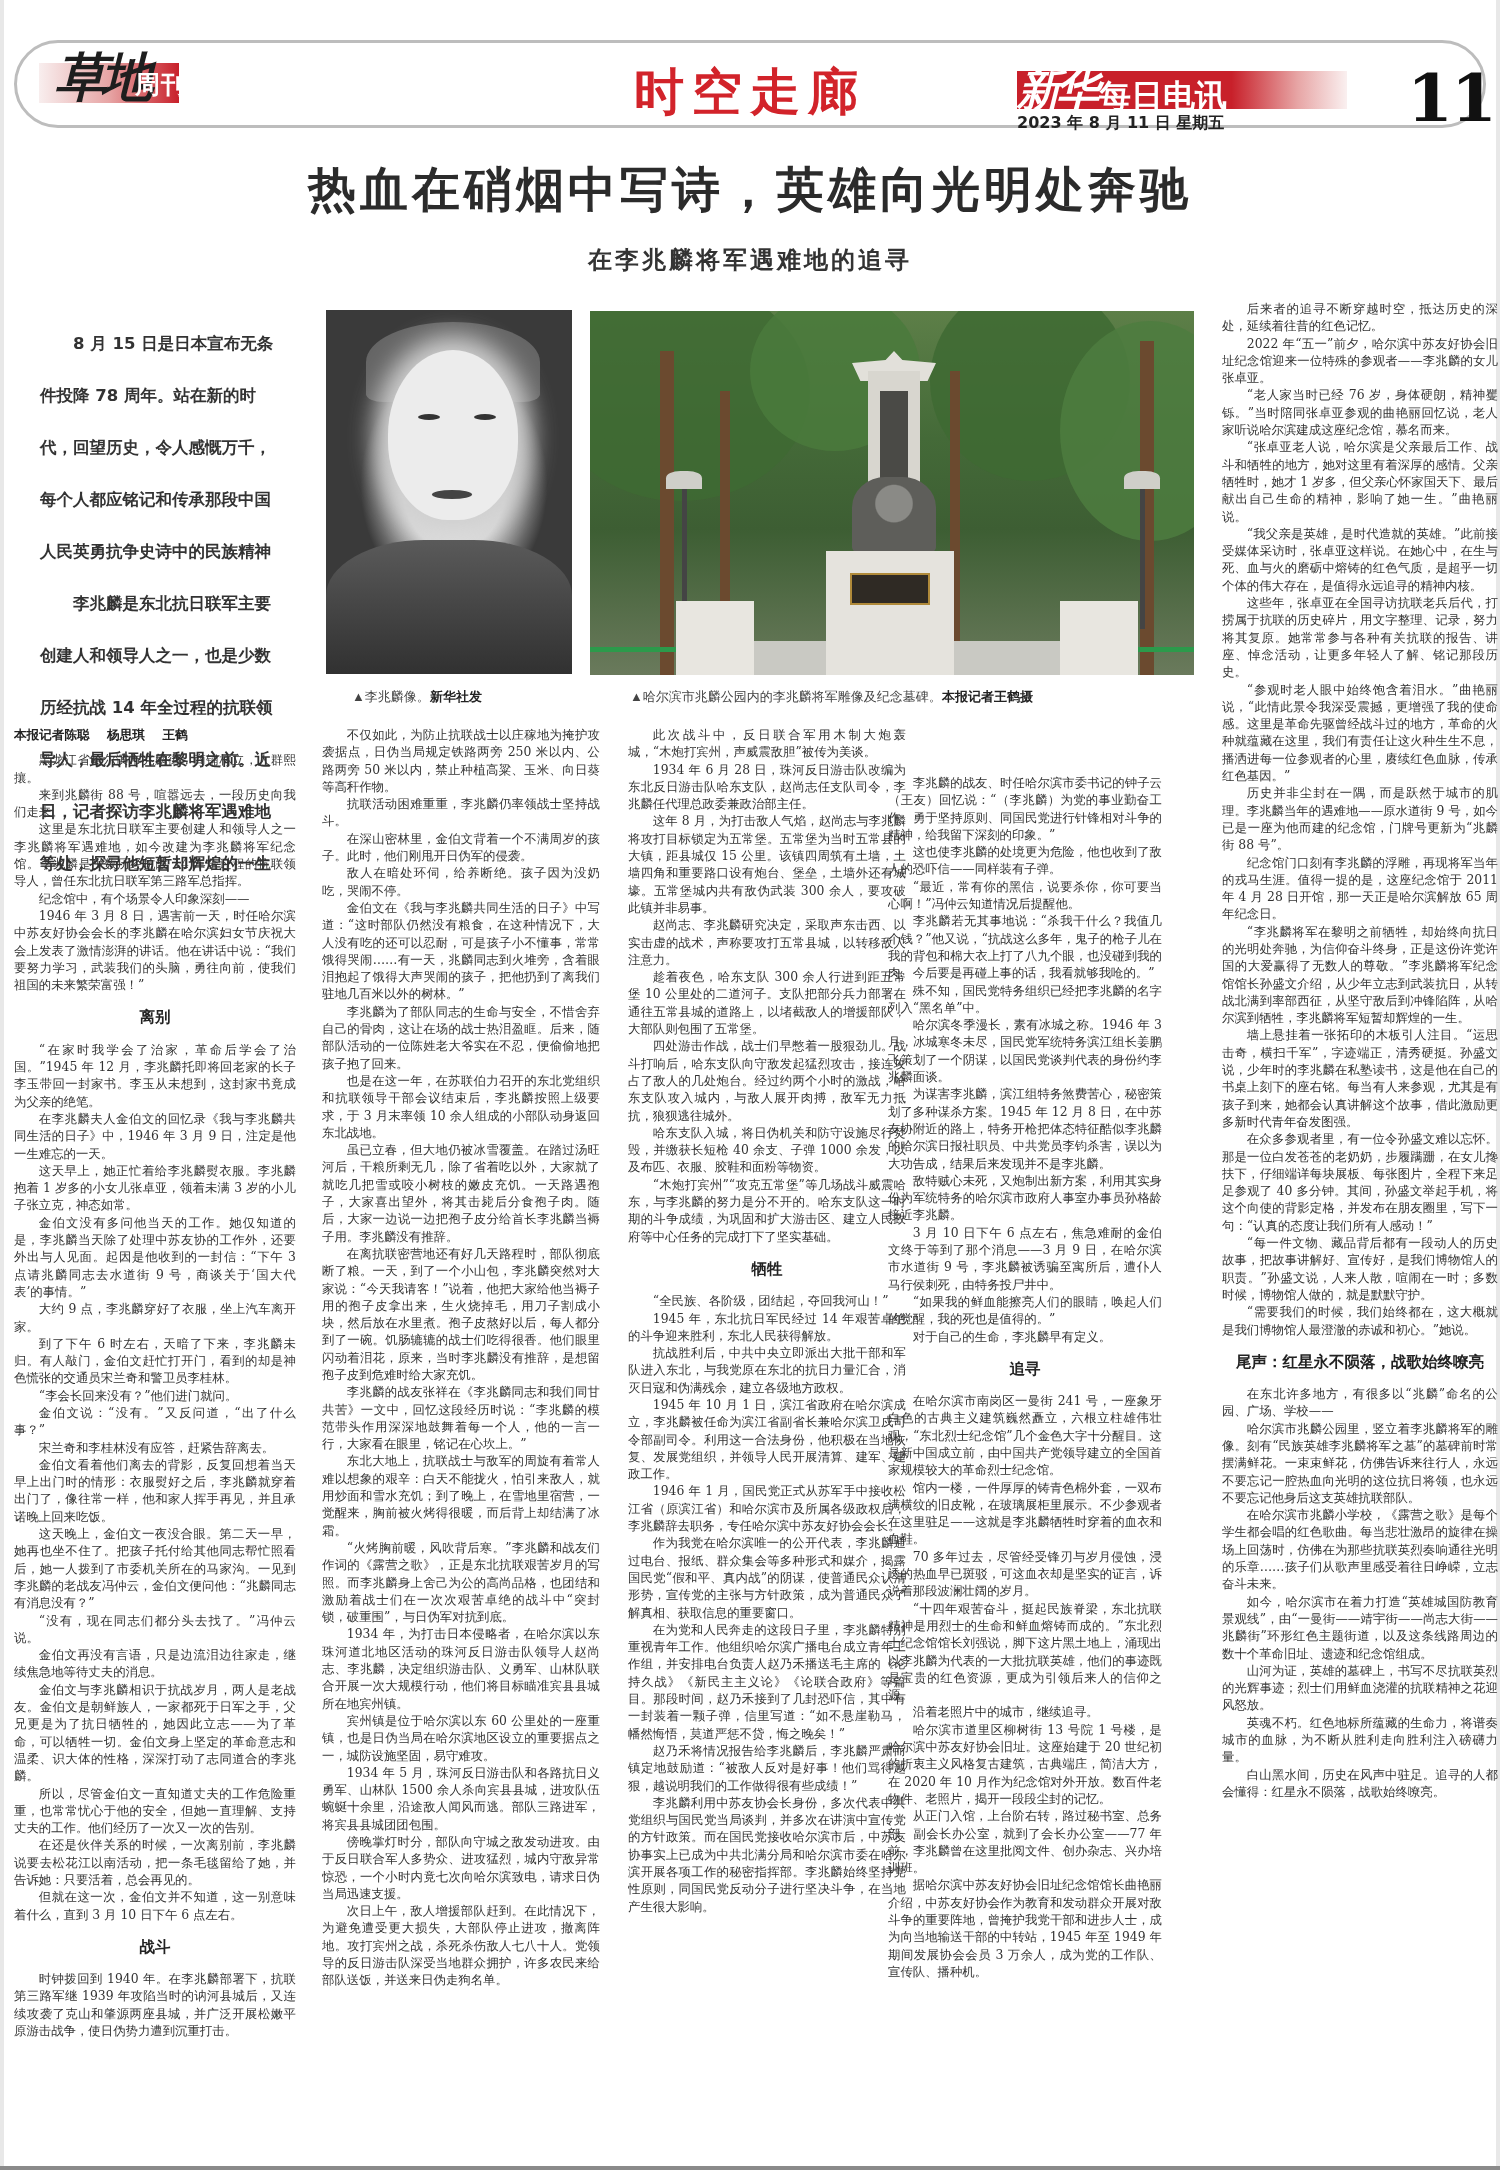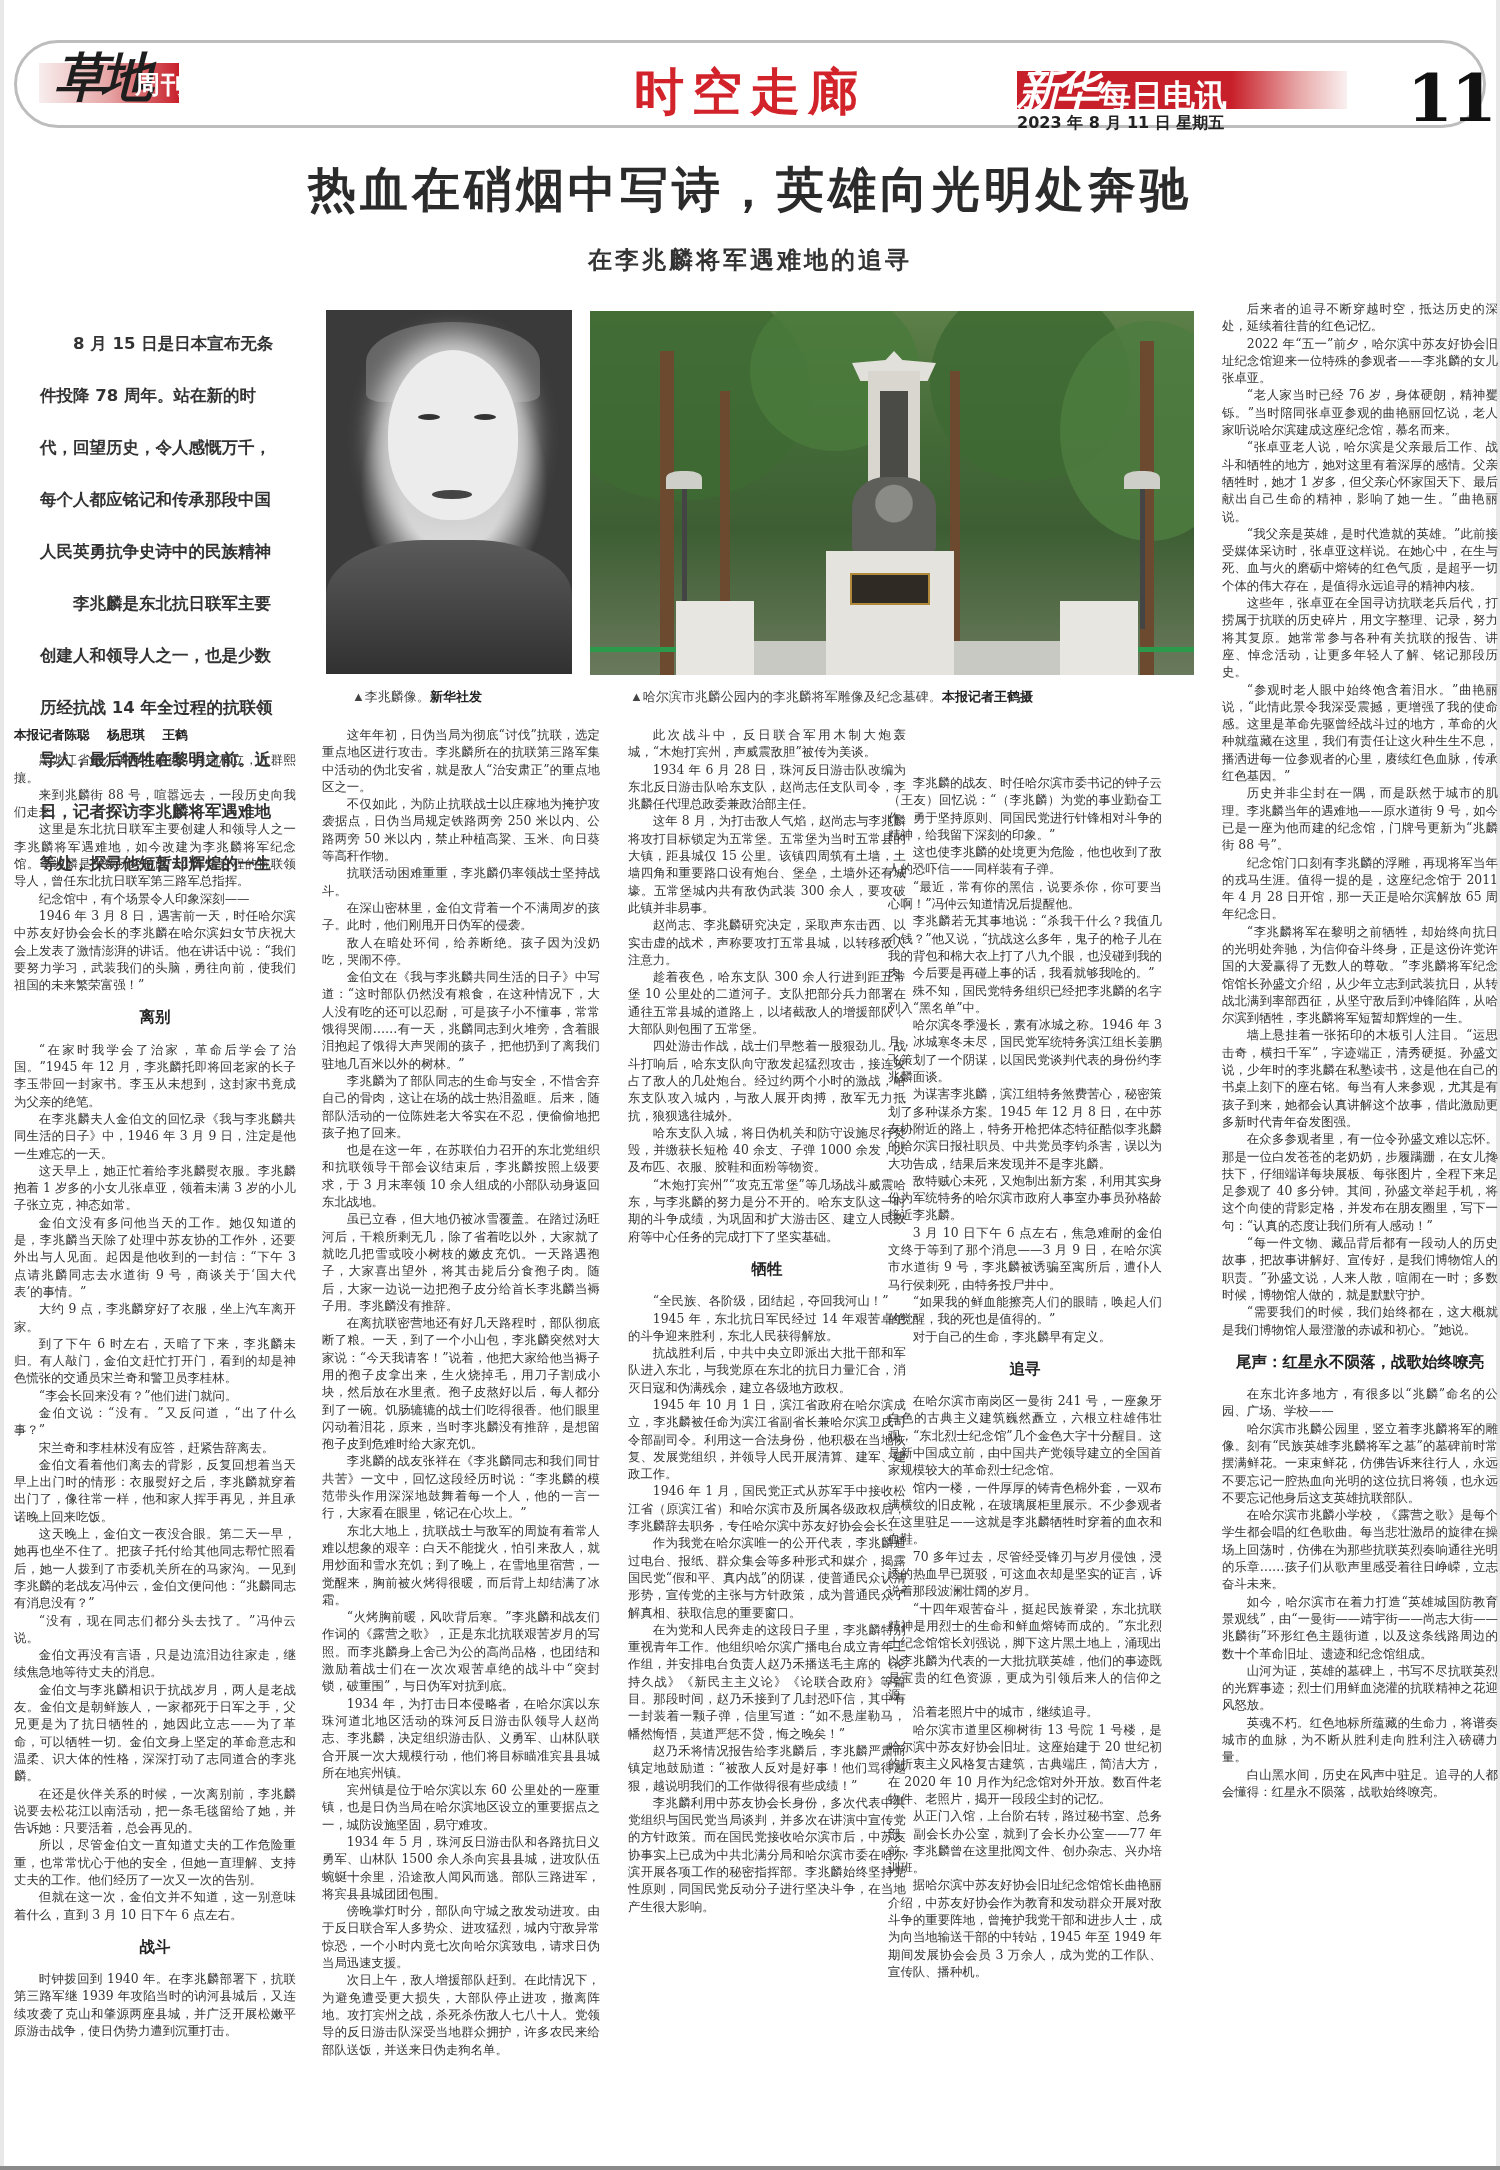--- a/index.html
+++ b/index.html
@@ -240,29 +240,28 @@
   <p>大约 9 点，李兆麟穿好了衣服，坐上汽车离开家。</p>
   <p>到了下午 6 时左右，天暗了下来，李兆麟未归。有人敲门，金伯文赶忙打开门，看到的却是神色慌张的交通员宋兰奇和警卫员李桂林。</p>
   <p>“李会长回来没有？”他们进门就问。</p>
   <p>金伯文说：“没有。”又反问道，“出了什么事？”</p>
   <p>宋兰奇和李桂林没有应答，赶紧告辞离去。</p>
   <p>金伯文看着他们离去的背影，反复回想着当天早上出门时的情形：衣服熨好之后，李兆麟就穿着出门了，像往常一样，他和家人挥手再见，并且承诺晚上回来吃饭。</p>
   <p>这天晚上，金伯文一夜没合眼。第二天一早，她再也坐不住了。把孩子托付给其他同志帮忙照看后，她一人拨到了市委机关所在的马家沟。一见到李兆麟的老战友冯仲云，金伯文便问他：“兆麟同志有消息没有？”</p>
   <p>“没有，现在同志们都分头去找了。”冯仲云说。</p>
   <p>金伯文再没有言语，只是边流泪边往家走，继续焦急地等待丈夫的消息。</p>
   <p>金伯文与李兆麟相识于抗战岁月，两人是老战友。金伯文是朝鲜族人，一家都死于日军之手，父兄更是为了抗日牺牲的，她因此立志——为了革命，可以牺牲一切。金伯文身上坚定的革命意志和温柔、识大体的性格，深深打动了志同道合的李兆麟。</p>
+  <p>所以，尽管金伯文一直知道丈夫的工作危险重重，也常常忧心于他的安全，但她一直理解、支持丈夫的工作。他们经历了一次又一次的告别。</p>
   <p>在还是伙伴关系的时候，一次离别前，李兆麟说要去松花江以南活动，把一条毛毯留给了她，并告诉她：只要活着，总会再见的。</p>
-  <p>所以，尽管金伯文一直知道丈夫的工作危险重重，也常常忧心于他的安全，但她一直理解、支持丈夫的工作。他们经历了一次又一次的告别。</p>
   <p>但就在这一次，金伯文并不知道，这一别意味着什么，直到 3 月 10 日下午 6 点左右。</p>
   <h3>战斗</h3>
   <p>时钟拨回到 1940 年。在李兆麟部署下，抗联第三路军继 1939 年攻陷当时的讷河县城后，又连续攻袭了克山和肇源两座县城，并广泛开展松嫩平原游击战争，使日伪势力遭到沉重打击。</p>
 </div>
 
 <div class="col col-2">
-  <p>这年年初，日伪当局为彻底“讨伐”抗联，选定重点地区进行攻击。李兆麟所在的抗联第三路军集中活动的伪北安省，就是敌人“治安肃正”的重点地区之一。</p>
   <p>不仅如此，为防止抗联战士以庄稼地为掩护攻袭据点，日伪当局规定铁路两旁 250 米以内、公路两旁 50 米以内，禁止种植高粱、玉米、向日葵等高秆作物。</p>
   <p>抗联活动困难重重，李兆麟仍率领战士坚持战斗。</p>
   <p>在深山密林里，金伯文背着一个不满周岁的孩子。此时，他们刚甩开日伪军的侵袭。</p>
   <p>敌人在暗处环伺，给养断绝。孩子因为没奶吃，哭闹不停。</p>
   <p>金伯文在《我与李兆麟共同生活的日子》中写道：“这时部队仍然没有粮食，在这种情况下，大人没有吃的还可以忍耐，可是孩子小不懂事，常常饿得哭闹……有一天，兆麟同志到火堆旁，含着眼泪抱起了饿得大声哭闹的孩子，把他扔到了离我们驻地几百米以外的树林。”</p>
   <p>李兆麟为了部队同志的生命与安全，不惜舍弃自己的骨肉，这让在场的战士热泪盈眶。后来，随部队活动的一位陈姓老大爷实在不忍，便偷偷地把孩子抱了回来。</p>
   <p>也是在这一年，在苏联伯力召开的东北党组织和抗联领导干部会议结束后，李兆麟按照上级要求，于 3 月末率领 10 余人组成的小部队动身返回东北战地。</p>
   <p>虽已立春，但大地仍被冰雪覆盖。在踏过汤旺河后，干粮所剩无几，除了省着吃以外，大家就了就吃几把雪或咬小树枝的嫩皮充饥。一天路遇孢子，大家喜出望外，将其击毙后分食孢子肉。随后，大家一边说一边把孢子皮分给首长李兆麟当褥子用。李兆麟没有推辞。</p>
   <p>在离抗联密营地还有好几天路程时，部队彻底断了粮。一天，到了一个小山包，李兆麟突然对大家说：“今天我请客！”说着，他把大家给他当褥子用的孢子皮拿出来，生火烧掉毛，用刀子割成小块，然后放在水里煮。孢子皮熬好以后，每人都分到了一碗。饥肠辘辘的战士们吃得很香。他们眼里闪动着泪花，原来，当时李兆麟没有推辞，是想留孢子皮到危难时给大家充饥。</p>
   <p>李兆麟的战友张祥在《李兆麟同志和我们同甘共苦》一文中，回忆这段经历时说：“李兆麟的模范带头作用深深地鼓舞着每一个人，他的一言一行，大家看在眼里，铭记在心坎上。”</p>

